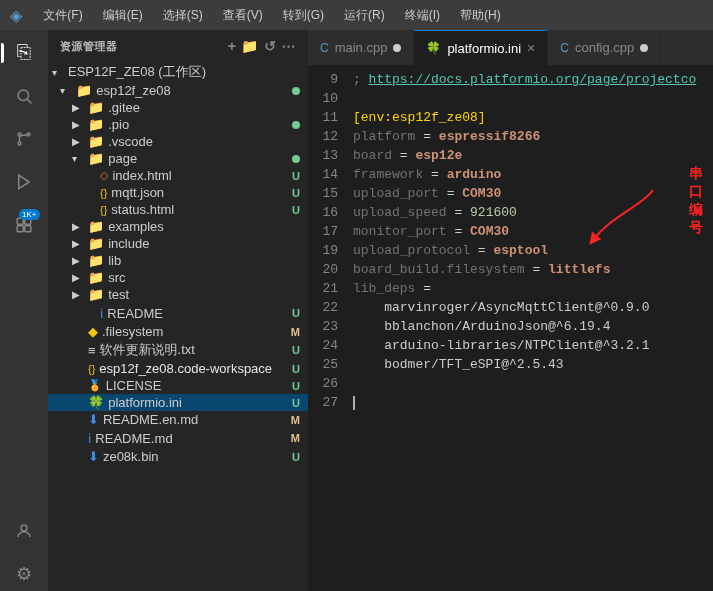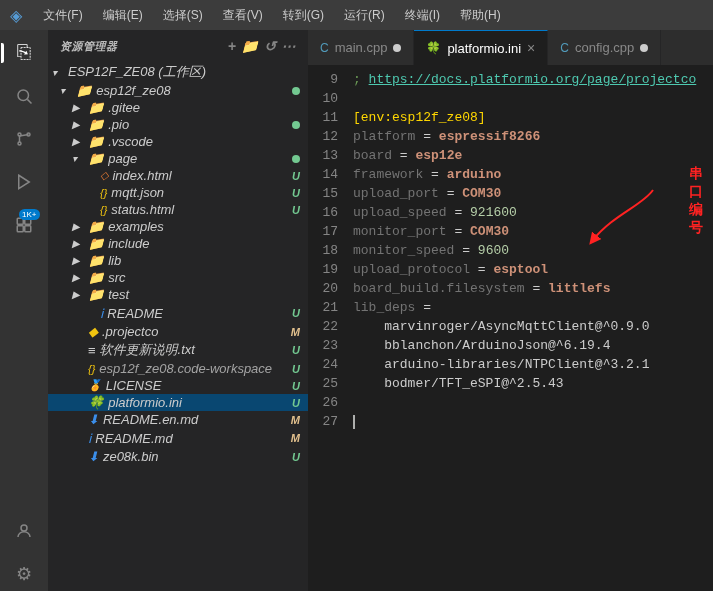--- a/index.html
+++ b/index.html
@@ -99,21 +99,20 @@
     .activity-spacer { flex: 1; }
 
     
     .sidebar {
       width: 260px;
       background: #252526;
       display: flex;
       flex-direction: column;
       flex-shrink: 0;
       overflow: hidden;
-      font-style: italic;
     }
     .sidebar-header {
       display: flex;
       align-items: center;
       justify-content: space-between;
       padding: 8px 12px;
       font-size: 11px;
       font-weight: 700;
       letter-spacing: 0.5px;
       color: #bbbbbb;
@@ -454,37 +453,37 @@
         <div class="arrow" style="width:16px"></div>
         <span style="color:#3b8eea;margin-right:4px;font-size:13px">ℹ</span>
         <div class="label">README</div>
         <span class="status-badge status-u">U</span>
       </div>
 
       <div class="tree-item">
         <div class="indent" style="width:24px"></div>
         <div class="arrow" style="width:16px"></div>
         <span style="color:#f1c40f;margin-right:4px;font-size:13px">◆</span>
-        <div class="label">.projectco</div>
+        <div class="label">.filesystem</div>
         <span class="status-badge status-m">M</span>
       </div>
 
       <div class="tree-item">
         <div class="indent" style="width:24px"></div>
         <div class="arrow" style="width:16px"></div>
         <span style="color:#cccccc;margin-right:4px;font-size:13px">≡</span>
         <div class="label">软件更新说明.txt</div>
         <span class="status-badge status-u">U</span>
       </div>
 
       <div class="tree-item">
         <div class="indent" style="width:24px"></div>
         <div class="arrow" style="width:16px"></div>
         <span style="color:#f1c40f;margin-right:4px;font-size:11px">{}</span>
-        <div class="label" style="color:#a3a3a3">esp12f_ze08.code-workspace</div>
+        <div class="label" style="color:#e5e5e5">esp12f_ze08.code-workspace</div>
         <span class="status-badge status-u">U</span>
       </div>
 
       <div class="tree-item">
         <div class="indent" style="width:24px"></div>
         <div class="arrow" style="width:16px"></div>
         <span style="color:#cccccc;margin-right:4px;font-size:11px">🏅</span>
         <div class="label">LICENSE</div>
         <span class="status-badge status-u">U</span>
       </div>
@@ -585,24 +584,20 @@
       <div class="code-line">
         <span class="line-number">16</span>
         <span class="line-content"><span class="c-key">upload_speed</span><span class="c-eq"> = </span><span class="c-value2">921600</span></span>
       </div>
 
       <div class="code-line">
         <span class="line-number">17</span>
         <span class="line-content"><span class="c-key">monitor_port</span><span class="c-eq"> = </span><span class="c-value">COM30</span></span>
       </div>
 
-      <div class="code-line">
-        <span class="line-number">18</span>
-        <span class="line-content"><span class="c-key">monitor_speed</span><span class="c-eq"> = </span><span class="c-value2">9600</span></span>
-      </div>
 
       <div class="code-line">
         <span class="line-number">19</span>
         <span class="line-content"><span class="c-key">upload_protocol</span><span class="c-eq"> = </span><span class="c-value">esptool</span></span>
       </div>
 
       <div class="code-line">
         <span class="line-number">20</span>
         <span class="line-content"><span class="c-key">board_build.filesystem</span><span class="c-eq"> = </span><span class="c-value">littlefs</span></span>
       </div>

